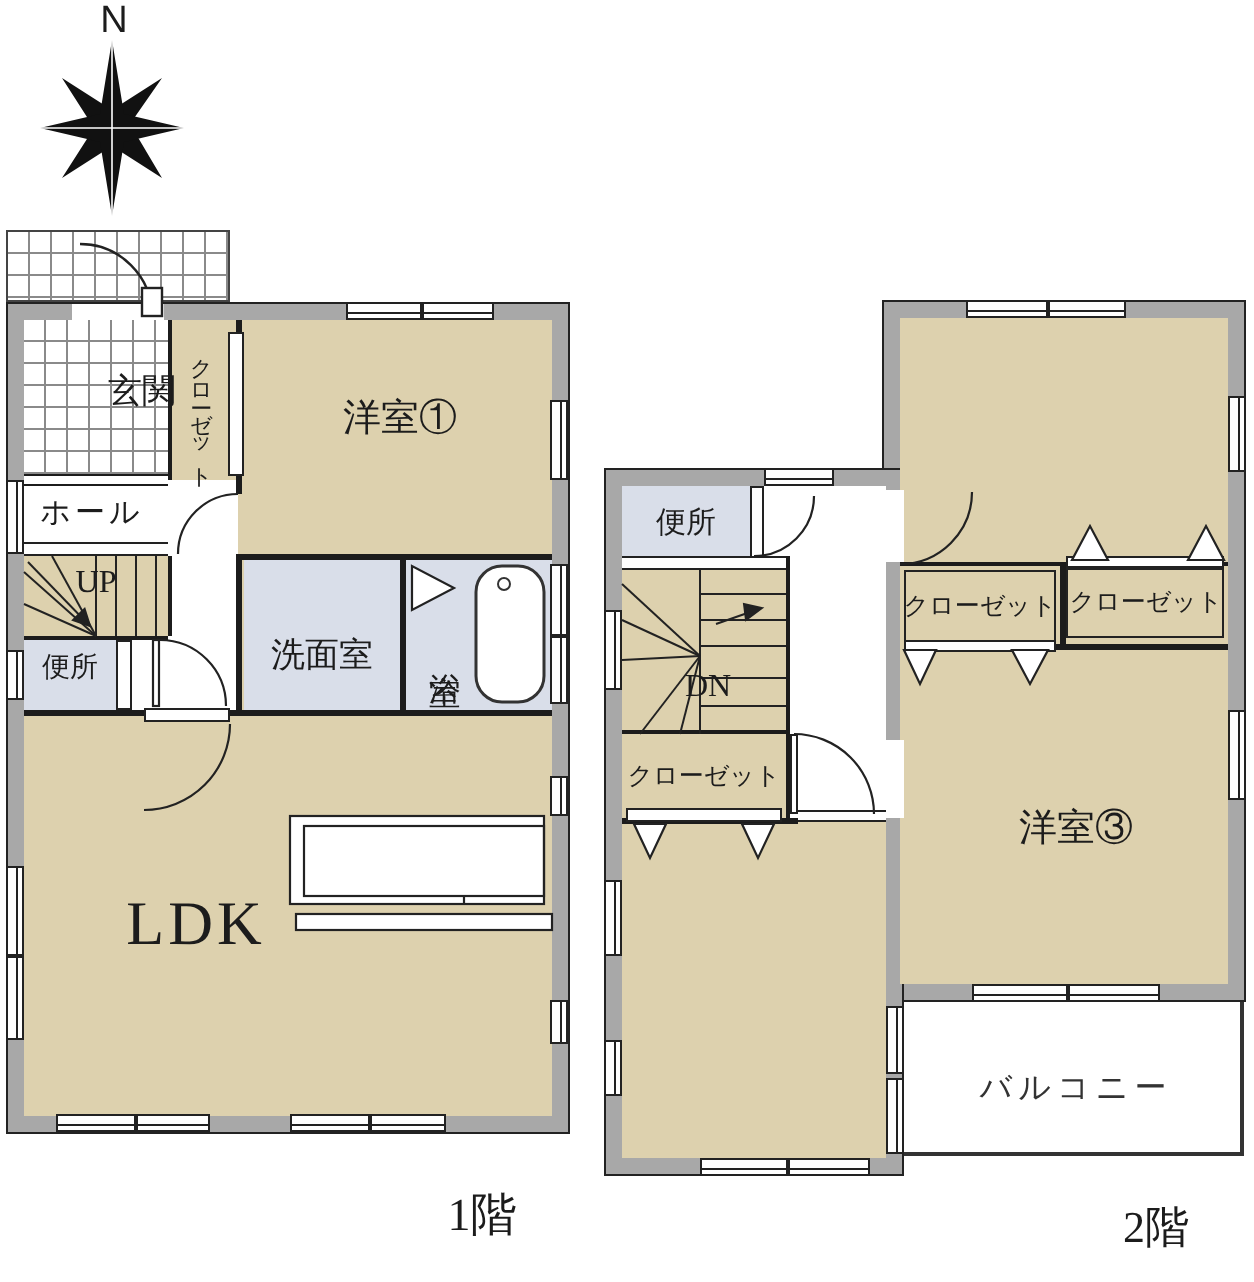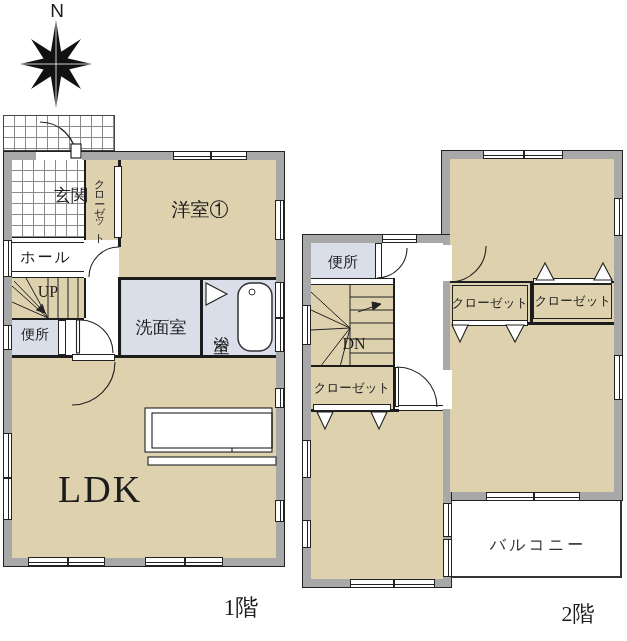--- a/index.html
+++ b/index.html
@@ -214,24 +214,25 @@
   </svg>
 
   <div class="lbl" style="left:28px;top:186px;width:46px;font-size:17px;margin-left:20px;">玄関</div>
   <div class="lbl vert" style="left:93px;top:167px;height:76px;font-size:11px;">クローゼット</div>
   <div class="lbl" style="left:159px;top:199px;width:82px;font-size:19px;">洋室①</div>
   <div class="lbl" style="left:15px;top:249px;width:62px;font-size:15px;letter-spacing:2px;">ホール</div>
   <div class="lbl" style="left:31px;top:283px;width:34px;font-size:16px;">UP</div>
   <div class="lbl" style="left:15px;top:327px;width:40px;font-size:14px;">便所</div>
   <div class="lbl" style="left:128px;top:318px;width:66px;font-size:17px;">洗面室</div>
   <div class="lbl vert" style="left:212px;top:299px;height:52px;font-size:16px;">浴室</div>
-  <div class="lbl" style="left:58px;top:444px;width:80px;font-size:38px;letter-spacing:2px;margin-top:24px;">LDK</div>
+  <div class="lbl" style="left:58px;top:444px;width:80px;font-size:31px;letter-spacing:2px;">LDK</div>
   <div class="lbl" style="left:214px;top:595px;width:54px;font-size:23px;">1階</div>
 
   <div class="lbl" style="left:319px;top:254px;width:48px;font-size:15px;">便所</div>
   <div class="lbl" style="left:450px;top:296px;width:80px;font-size:12.5px;">クローゼット</div>
   <div class="lbl" style="left:534px;top:294px;width:78px;font-size:12.5px;">クローゼット</div>
   <div class="lbl" style="left:336px;top:335px;width:36px;font-size:16px;">DN</div>
   <div class="lbl" style="left:313px;top:381px;width:78px;font-size:12.5px;">クローゼット</div>
+  <div class="lbl" style="left:497px;top:404px;width:82px;font-size:19px;">洋室③</div>
   <div class="lbl" style="left:477px;top:536px;width:122px;font-size:16px;letter-spacing:3px;color:#333;">バルコニー</div>
   <div class="lbl" style="left:551px;top:601px;width:54px;font-size:22px;">2階</div>
 
 </div>
 
 </body></html>

